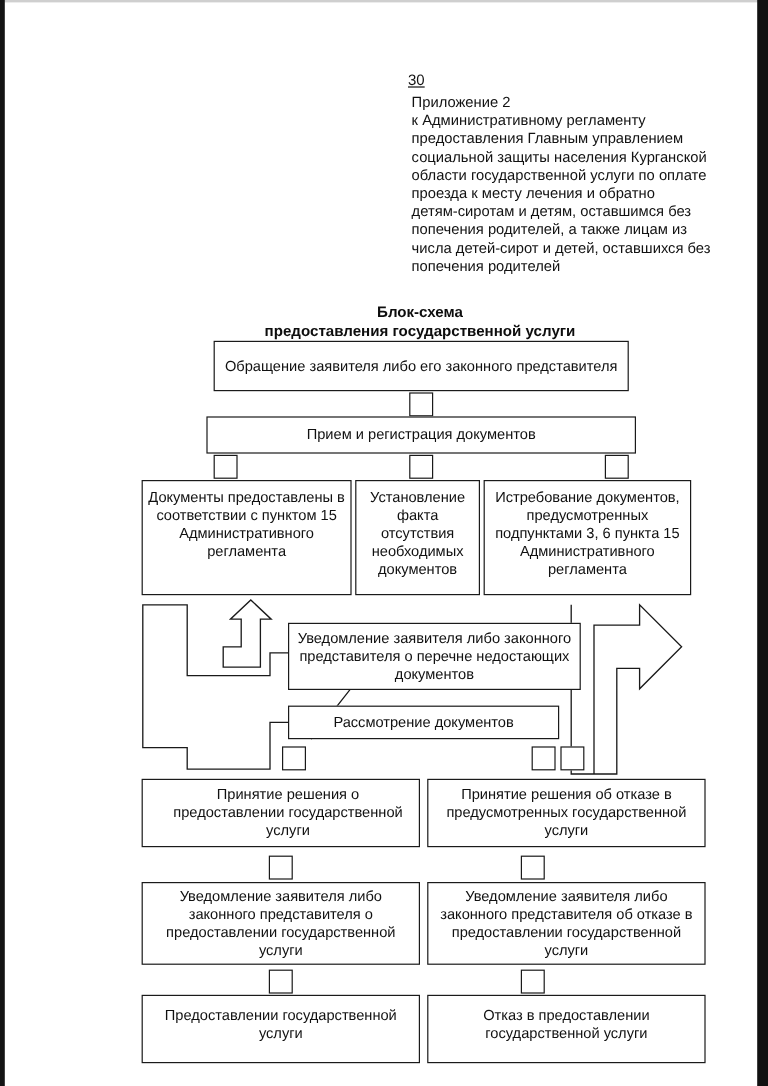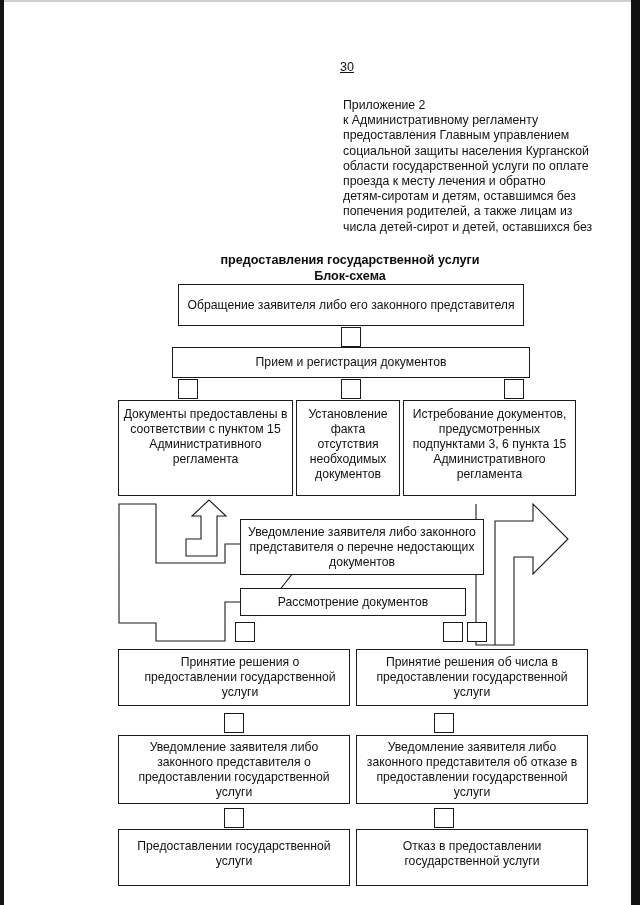--- a/index.html
+++ b/index.html
@@ -42,21 +42,21 @@
     left: 340px;
     top: 60px;
     font-size: 12.5px;
     color: #121212;
     text-decoration: underline;
   }
 
   .ref-block {
     position: absolute;
     left: 343px;
-    top: 98px;
+    top: 78px;
     width: 268px;
     font-size: 12.3px;
     line-height: 15.2px;
     color: #121212;
   }
 
   .doc-title {
     position: absolute;
     left: 160px;
     top: 252px;
@@ -127,25 +127,26 @@
   <div class="ref-block">
     <div>Приложение 2</div>
     <div>к Административному регламенту</div>
     <div>предоставления Главным управлением</div>
     <div>социальной защиты населения Курганской</div>
     <div>области государственной услуги по оплате</div>
     <div>проезда к месту лечения и обратно</div>
     <div>детям-сиротам и детям, оставшимся без</div>
     <div>попечения родителей, а также лицам из</div>
     <div>числа детей-сирот и детей, оставшихся без</div>
+    <div>попечения родителей</div>
   </div>
 
   <div class="doc-title">
+    <div>Блок-схема</div>
     <div>предоставления государственной услуги</div>
-    <div>Блок-схема</div>
   </div>
 
   <div class="fbox" style="left:178px; top:284px; width:346px; height:42px;">Обращение заявителя либо его законного представителя</div>
   <div class="conn" style="left:341px; top:327px;"></div>
 
   <div class="fbox" style="left:172px; top:347px; width:358px; height:31px;">Прием и регистрация документов</div>
 
   <div class="conn" style="left:178px; top:379px;"></div>
   <div class="conn" style="left:341px; top:379px;"></div>
   <div class="conn" style="left:504px; top:379px;"></div>
@@ -165,21 +166,21 @@
 
   <div class="fbox" style="left:240px; top:519px; width:244px; height:56px;">Уведомление заявителя либо законного представителя о перечне недостающих документов</div>
 
   <div class="fbox" style="left:240px; top:588px; width:226px; height:28px;">Рассмотрение документов</div>
 
   <div class="conn" style="left:235px; top:622px;"></div>
   <div class="conn" style="left:443px; top:622px;"></div>
   <div class="conn" style="left:467px; top:622px;"></div>
 
   <div class="fbox" style="left:118px; top:649px; width:232px; height:57px;padding-left:16px;">Принятие решения о предоставлении государственной услуги</div>
-  <div class="fbox" style="left:356px; top:649px; width:232px; height:57px;">Принятие решения об числа в предоставлении государственной услуги</div>
+  <div class="fbox" style="left:356px; top:649px; width:232px; height:57px;">Принятие решения об отказе в предусмотренных государственной услуги</div>
 
   <div class="conn" style="left:224px; top:713px;"></div>
   <div class="conn" style="left:434px; top:713px;"></div>
 
   <div class="fbox" style="left:118px; top:735px; width:232px; height:69px;">Уведомление заявителя либо законного представителя о предоставлении государственной услуги</div>
   <div class="fbox" style="left:356px; top:735px; width:232px; height:69px;">Уведомление заявителя либо законного представителя об отказе в предоставлении государственной услуги</div>
 
   <div class="conn" style="left:224px; top:808px;"></div>
   <div class="conn" style="left:434px; top:808px;"></div>
 

